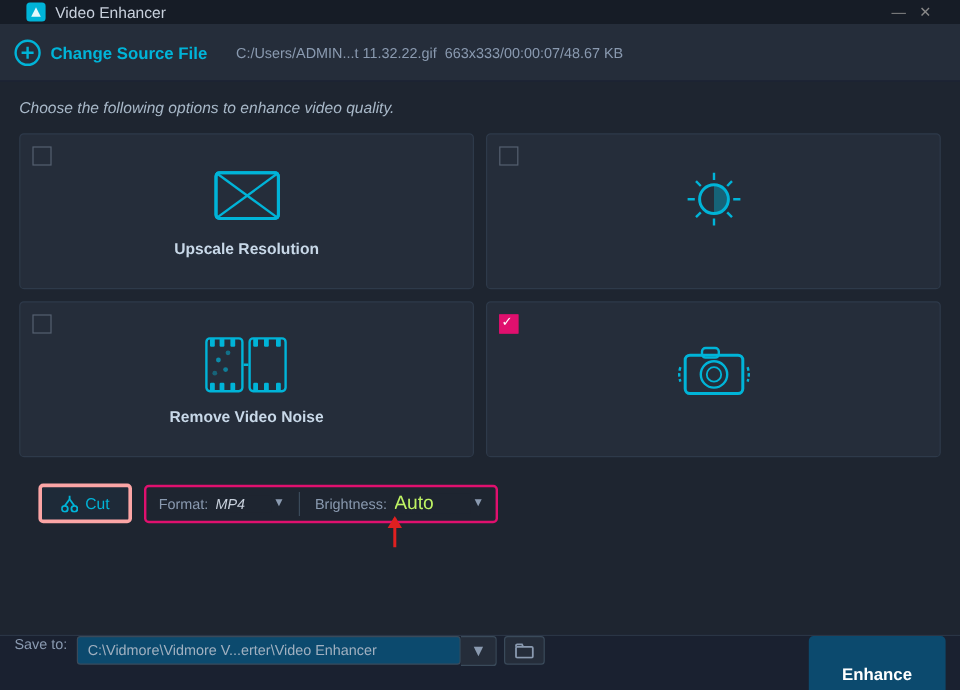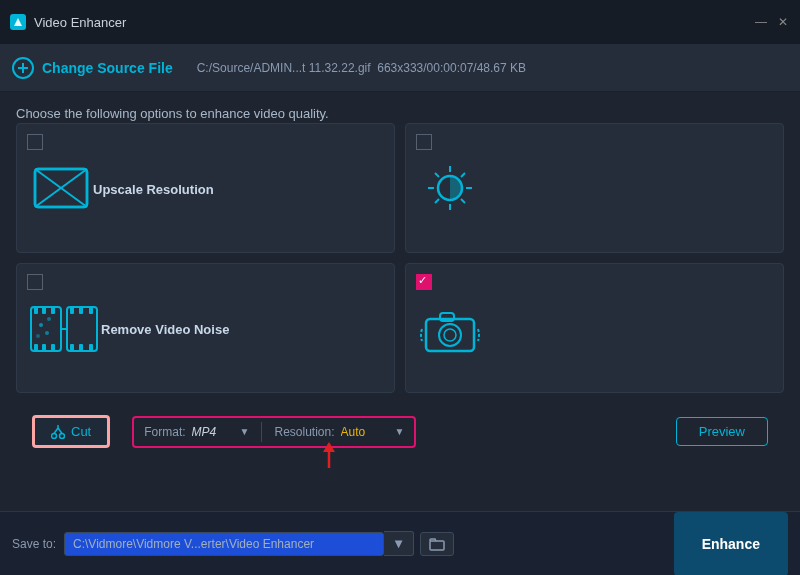--- a/index.html
+++ b/index.html
@@ -10,24 +10,24 @@
       color: #c8d0dc;
       font-family: 'Segoe UI', Arial, sans-serif;
       font-size: 13px;
       overflow: hidden;
       position: relative;
     }
 
     
     .title-bar {
       background: #161c26;
-      height: 44px;
-      display: flex;
-      align-items: center;
-      padding: 0 10px;
+      height: 20px;
+      display: flex;
+      align-items: center;
+      padding: 0 22px;
       user-select: none;
     }
     .title-bar-icon {
       width: 16px; height: 16px;
       background: #00b4d8;
       border-radius: 3px;
       margin-right: 8px;
       display: flex; align-items: center; justify-content: center;
       font-size: 10px; color: #fff; font-weight: bold;
     }
@@ -84,37 +84,38 @@
       font-size: 12px;
     }
 
     
     .main-content {
       padding: 14px 16px 10px 16px;
     }
     .instruction-text {
       font-size: 13px;
       color: #a8b8c8;
-      margin-bottom: 2px;
+      margin-bottom: 14px;
+      font-style: italic;
     }
 
     
     .options-grid {
       display: grid;
       grid-template-columns: 1fr 1fr;
       gap: 10px;
       margin-bottom: 14px;
     }
     .option-card {
       background: #252d3a;
       border: 1px solid #2e3a4a;
       border-radius: 4px;
       padding: 16px 12px 14px 12px;
       display: flex;
-      flex-direction: row;
+      flex-direction: column;
       align-items: center;
       position: relative;
       min-height: 130px;
     }
     .option-checkbox {
       position: absolute;
       top: 10px;
       left: 10px;
       width: 16px; height: 16px;
       border: 1.5px solid #556070;
@@ -171,21 +172,20 @@
       gap: 6px;
     }
     .format-resolution-area {
       border: 2px solid #e0106e;
       border-radius: 4px;
       display: flex;
       align-items: center;
       padding: 4px 10px;
       gap: 6px;
       background: #1e2530;
-      margin-left: 12px;
     }
     .dropdown-label {
       color: #8a9ab0;
       font-size: 12px;
     }
     .dropdown-select {
       background: #1e2530;
       border: none;
       color: #c8d0dc;
       font-size: 12px;
@@ -220,35 +220,35 @@
       color: #00b4d8;
       padding: 6px 22px;
       font-size: 13px;
       cursor: pointer;
     }
 
     
     .save-bar {
       background: #1a2130;
       border-top: 1px solid #2a3545;
-      height: 64px;
-      display: flex;
-      align-items: center;
+      height: 46px;
+      display: flex;
+      align-items: flex-start;
       padding: 0 12px;
       position: absolute;
       bottom: 0;
       left: 0; right: 0;
     }
     .save-label {
       color: #8a9ab0;
       font-size: 12px;
       margin-right: 8px;
     }
     .save-path {
-      background: #1d4ed8;
+      background: #0c4a6e;
       border: 1px solid #3a4a5a;
       border-radius: 3px;
       padding: 4px 8px;
       color: #a0b0c0;
       font-size: 12px;
       flex: 1;
       max-width: 320px;
     }
     .save-dropdown-btn {
       background: #252d3a;
@@ -300,21 +300,21 @@
   <div class="change-source-btn">
     <div class="change-source-icon">
       <svg width="12" height="12" viewBox="0 0 12 12">
         <line x1="6" y1="1" x2="6" y2="11" stroke="#00b4d8" stroke-width="2"></line>
         <line x1="1" y1="6" x2="11" y2="6" stroke="#00b4d8" stroke-width="2"></line>
       </svg>
     </div>
     <span class="change-source-label">Change Source File</span>
   </div>
   <span class="source-file-info">
-    <span>C:/Source/ADMIN...t 11.32.22.gif</span>&nbsp;&nbsp;<span>663x333/00:00:07/48.67 KB</span>
+    <span>C:/Users/ADMIN...t 11.32.22.gif</span>&nbsp;&nbsp;<span>663x333/00:00:07/48.67 KB</span>
   </span>
 </div>
 
 <div class="main-content">
   <div class="instruction-text">Choose the following options to enhance video quality.</div>
 
   <div class="options-grid">
 
     <div class="option-card">
       <input type="checkbox" class="option-checkbox" id="cb-upscale" style="">
@@ -418,40 +418,39 @@
       <div class="dropdown-wrapper">
         <select class="dropdown-select" style="background:#1e2530; color:#c8d0dc; border:none; font-size:12px;font-style:italic;">
           <option>MP4</option>
           <option>AVI</option>
           <option>MOV</option>
           <option>GIF</option>
         </select>
         <span class="dropdown-arrow">▼</span>
       </div>
       <div class="separator"></div>
-      <span class="dropdown-label">Resolution:</span>
+      <span class="dropdown-label">Brightness:</span>
       <div class="dropdown-wrapper">
-        <select class="dropdown-select" style="background:#1e2530; color:#eab308; border:none; font-size:12px;">
+        <select class="dropdown-select" style="background:#1e2530; color:#bef264; border:none; font-size:16px;">
           <option>Auto</option>
           <option>1080p</option>
           <option>720p</option>
           <option>480p</option>
         </select>
         <span class="dropdown-arrow">▼</span>
       </div>
     </div>
 
     <div style="position:absolute; left:304px; bottom:-14px;">
       <svg width="18" height="28" viewBox="0 0 18 28">
         <line x1="9" y1="26" x2="9" y2="2" stroke="#e02020" stroke-width="2.5"></line>
         <polygon points="9,0 3,10 15,10" fill="#e02020"></polygon>
       </svg>
     </div>
 
-    <button class="preview-btn">Preview</button>
   </div>
 </div>
 
 <div class="save-bar">
   <span class="save-label">Save to:</span>
   <span class="save-path">C:\Vidmore\Vidmore V...erter\Video Enhancer</span>
   <button class="save-dropdown-btn">▼</button>
   <button class="save-folder-btn">
     <svg width="16" height="14" viewBox="0 0 16 14">
       <rect x="1" y="4" width="14" height="9" rx="1" fill="none" stroke="#8a9ab0" stroke-width="1.5"></rect>

